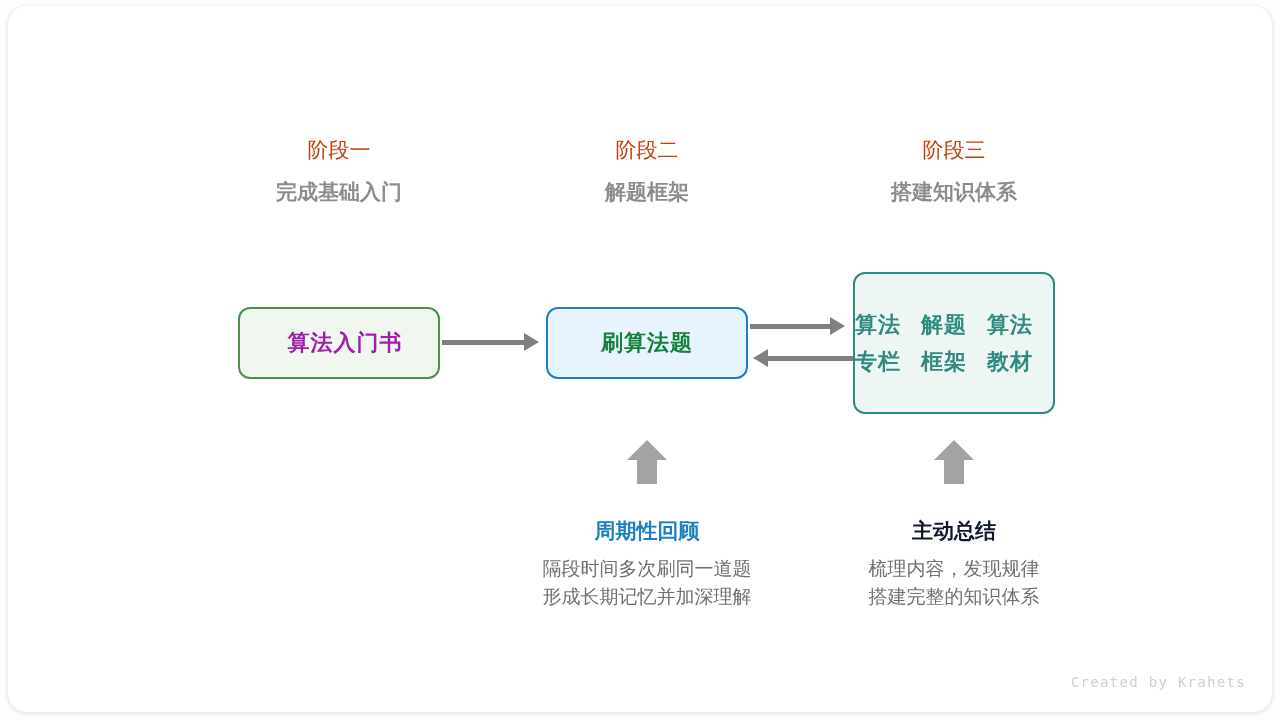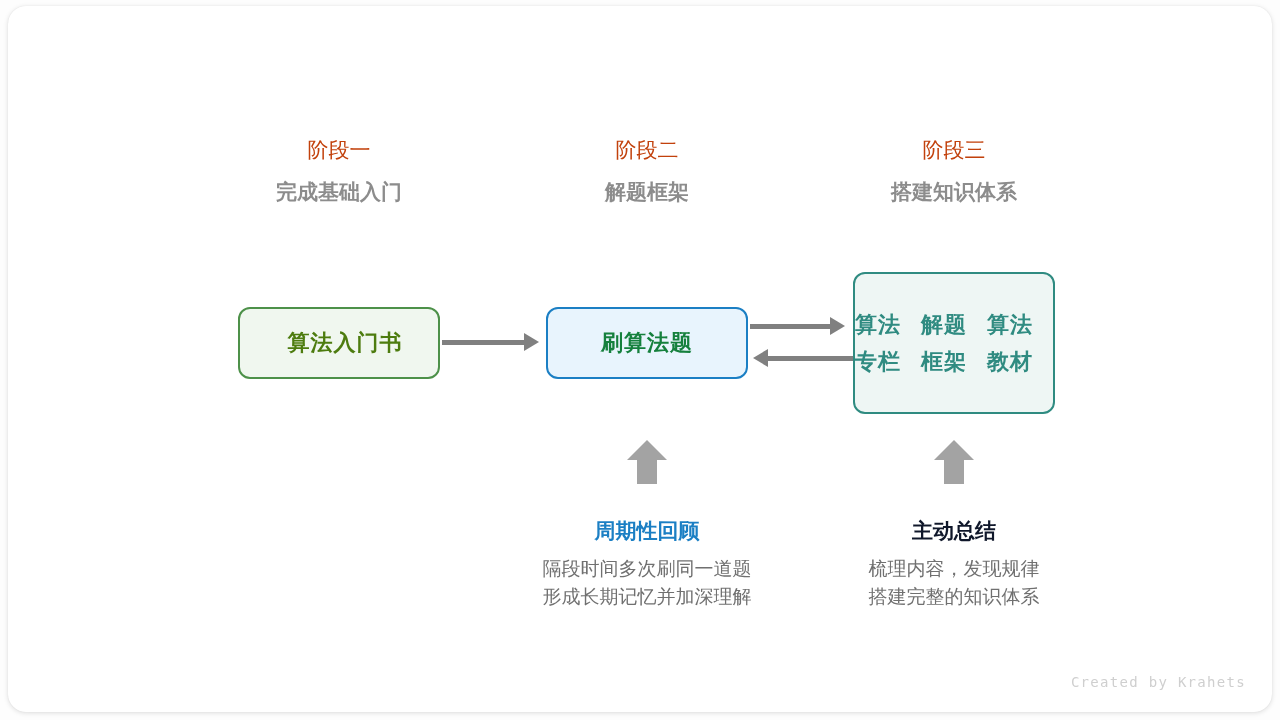--- a/index.html
+++ b/index.html
@@ -68,21 +68,21 @@
     justify-content: center;
     font-weight: bold;
     font-size: 22px;
     letter-spacing: 1px;
   }
   #node-book {
     left: 230px; top: 301px;
     width: 202px; height: 72px;
     background: #f0f7ef;
     border-color: #4d9149;
-    color: #4d7c0f;
+    color: #a21caf;
     padding-left: 12px;
   }
   #node-practice {
     left: 538px; top: 301px;
     width: 202px; height: 72px;
     background: #e8f4fd;
     border-color: #1b7fc4;
     color: #15803d;
   }
   #node-resources {

